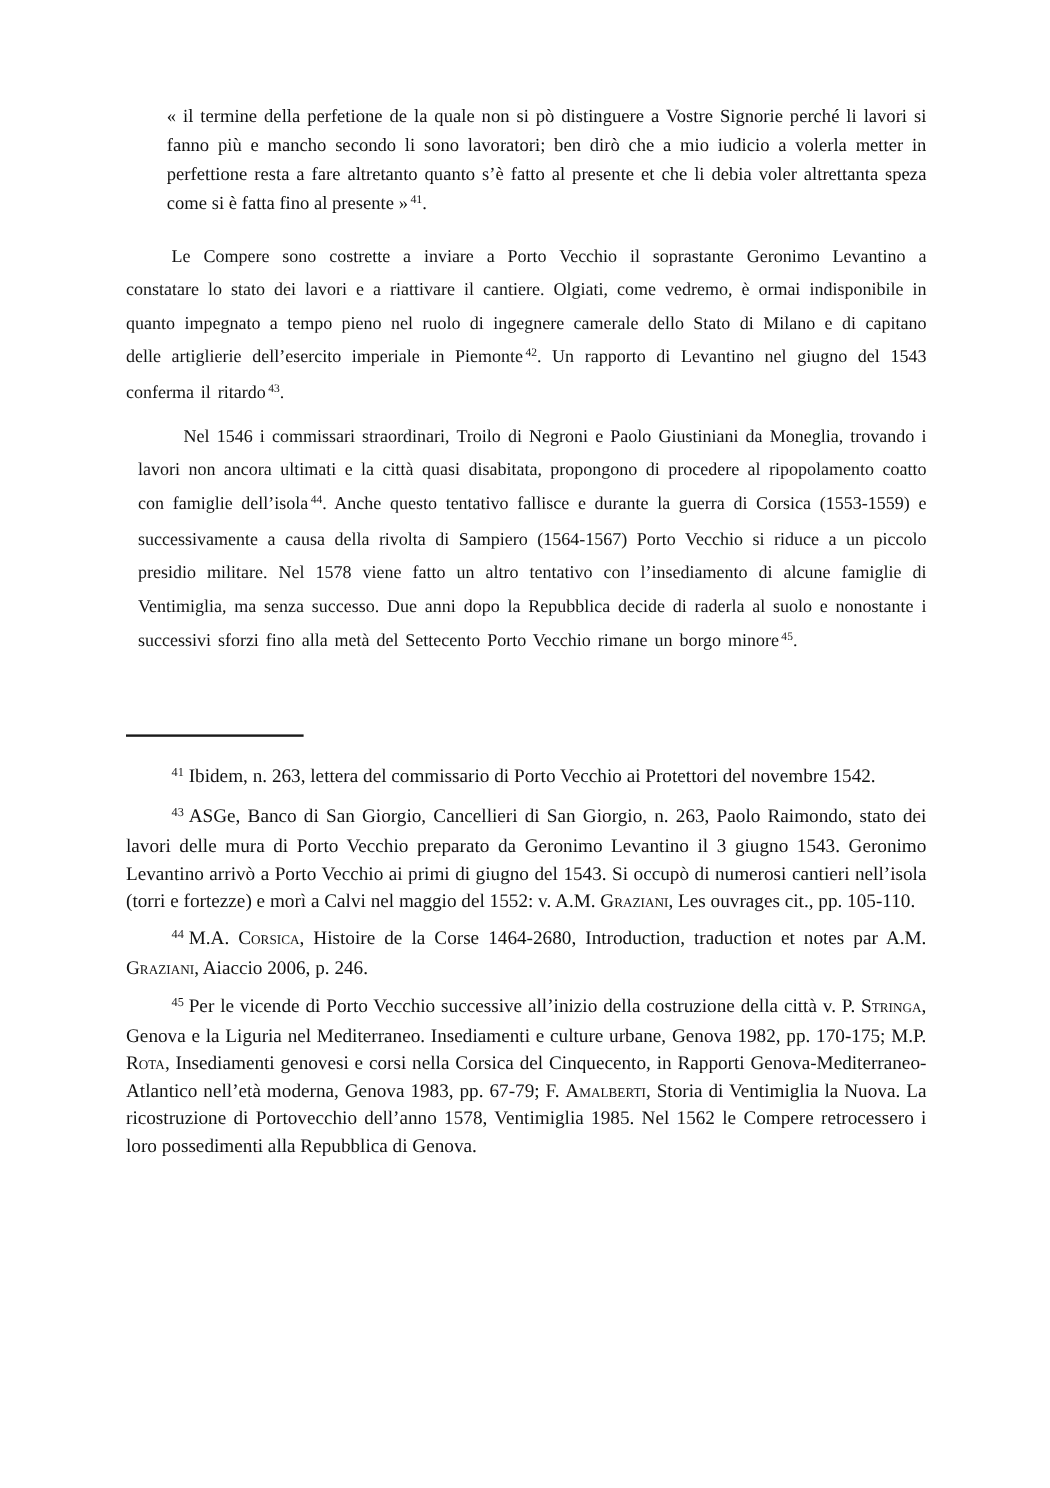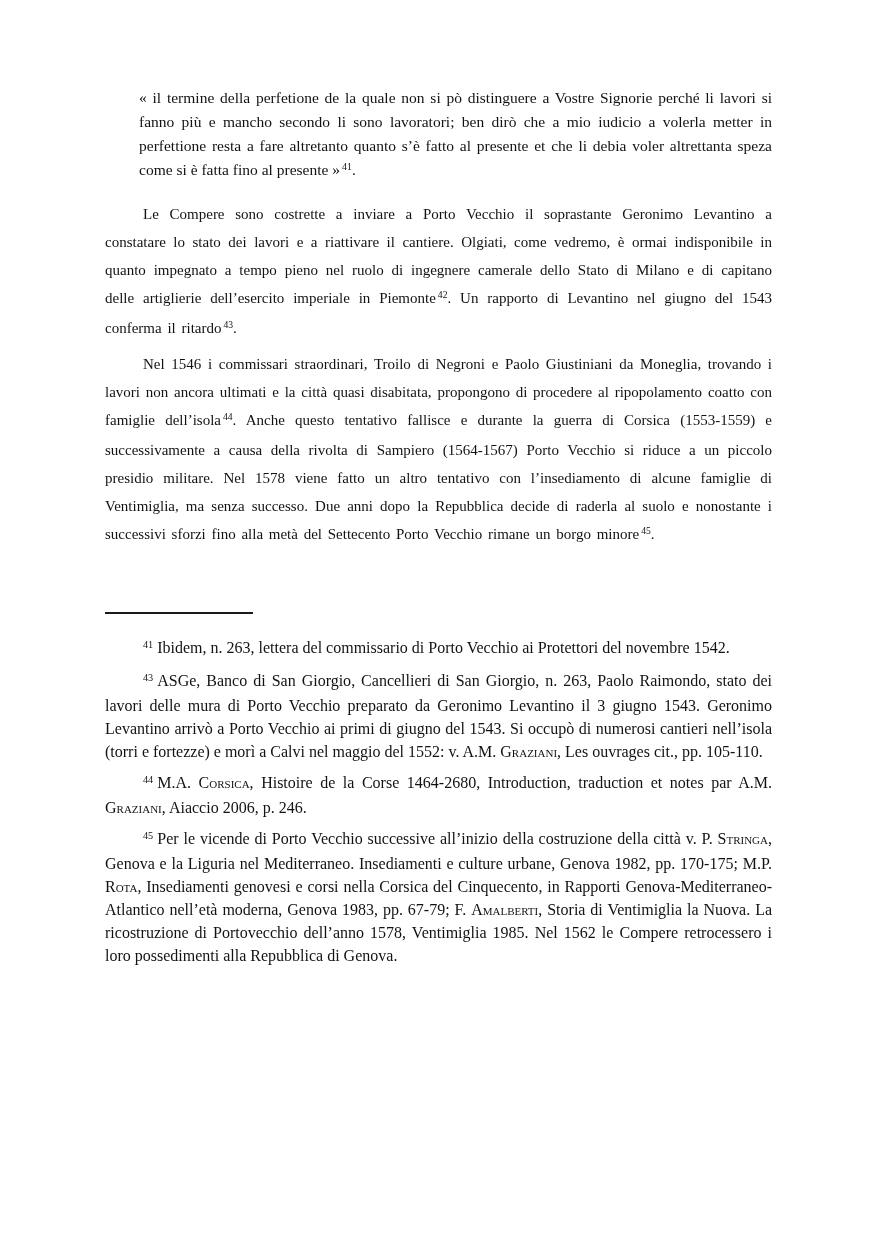--- a/index.html
+++ b/index.html
@@ -29,21 +29,21 @@
   }
   
   .para {
     font-size: 15px;
     line-height: 28px;
     text-align: justify;
     text-indent: 38px;
     word-spacing: 2px;
   }
   .para-first { margin-top: 16px; }
-  .para-next  { margin-top: 6px; }
+  .para-next  { margin-top: 6px; margin-left: 10px; }
   
   .fnsep {
     margin-top: 62px;
     width: 148px;
     border: 0;
     border-top: 2px solid #1a1a1a;
   }
   
   .footnotes { margin-top: 22px; }
   .footnote {

